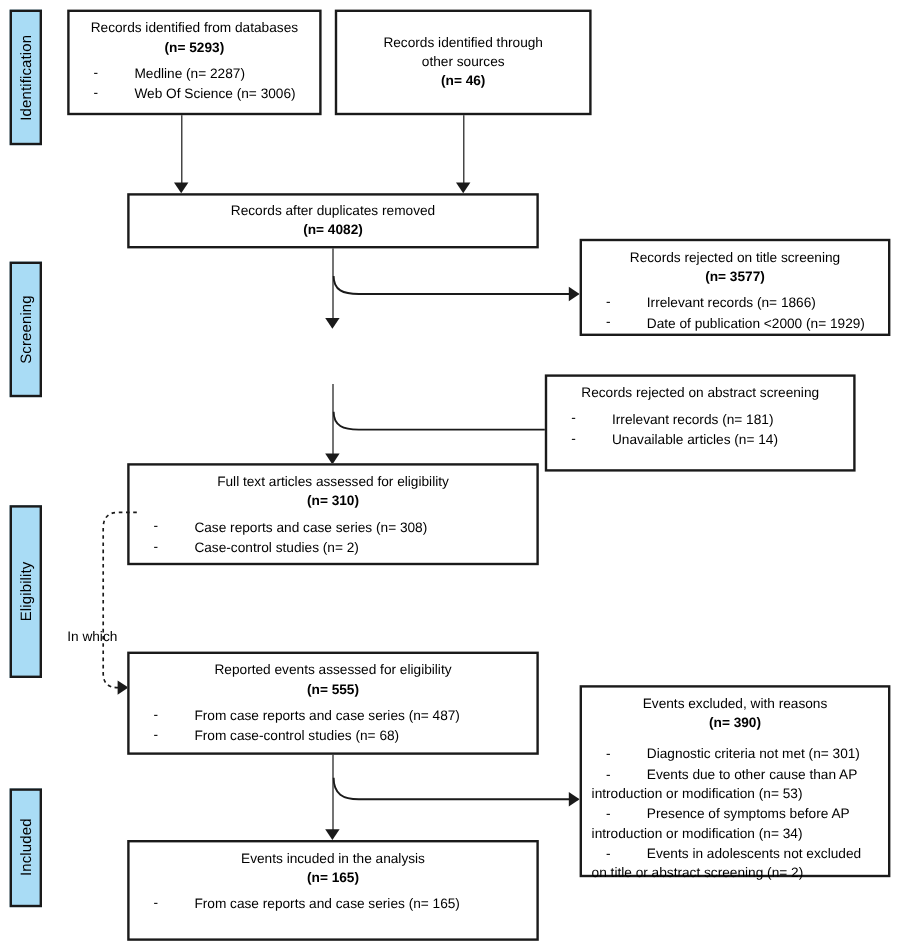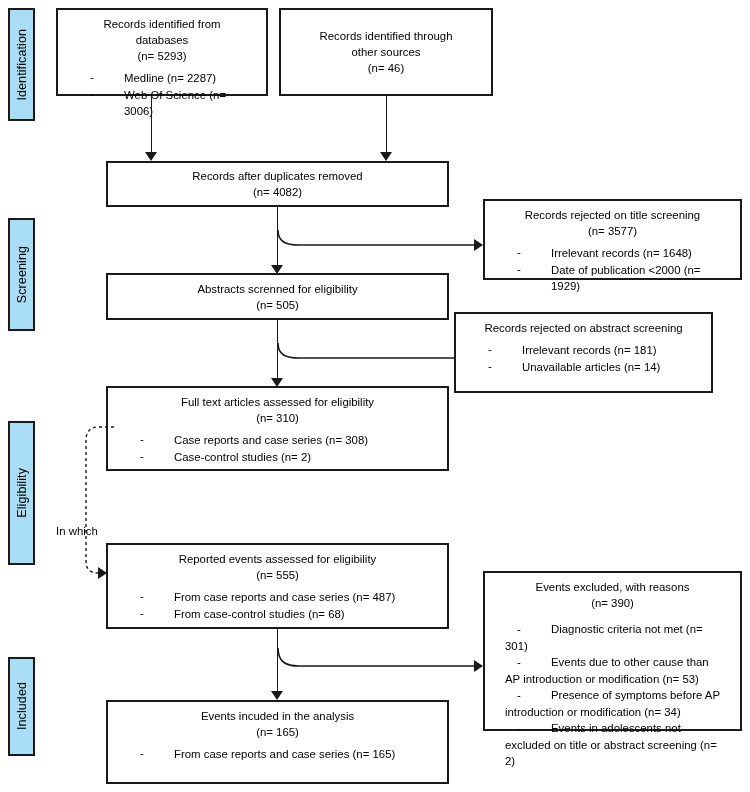--- a/index.html
+++ b/index.html
@@ -41,32 +41,33 @@
     white-space: nowrap;
     color: #000;
   }
 
   
   .box {
     position: absolute;
     background: #ffffff;
     border: 2px solid #1a1a1a;
     box-sizing: border-box;
-    padding: 6px 20px;
+    padding: 6px 8px;
   }
   .box .hdr {
     text-align: center;
     font-size: 11.4px;
     line-height: 16px;
     white-space: pre-line;
   }
   .box .cnt {
     text-align: center;
     font-size: 11.4px;
     line-height: 16px;
+    font-weight: bold;
   }
   .box ul {
     list-style: none;
     margin: 6px 0 0 0;
     padding: 0;
   }
   .box ul li {
     position: relative;
     font-size: 11.4px;
     line-height: 16.5px;
@@ -182,29 +183,25 @@
     <svg width="205" height="20" viewBox="0 0 205 20">
       <path d="M1,0 C1,12 9,15 22,15 L205,15" fill="none" stroke="#1a1a1a" stroke-width="1.6"></path>
     </svg>
   </div>
   <div class="arrow-right" style="left:474px; top:239px;"></div>
 
   <div class="box" style="left:483px; top:199px; width:259px; height:81px;">
     <div class="hdr">Records rejected on title screening</div>
     <div class="cnt">(n= 3577)</div>
     <ul>
-      <li>Irrelevant records (n= 1648)</li>
+      <li>Irrelevant records (n= 1866)</li>
       <li>Date of publication &lt;2000 (n= 1929)</li>
     </ul>
   </div>
 
-  <div class="box" style="left:106px; top:273px; width:343px; height:47px; display:flex; flex-direction:column; justify-content:center;">
-    <div class="hdr">Abstracts screnned for eligibility</div>
-    <div class="cnt">(n= 505)</div>
-  </div>
 
   <div class="vline" style="left:277px; top:320px; height:61px;"></div>
   <div class="arrow-down" style="left:271px; top:378px;"></div>
 
   <div class="elbow" style="left:277px; top:343px; width:205px; height:20px;">
     <svg width="205" height="20" viewBox="0 0 205 20">
       <path d="M1,0 C1,12 9,15 22,15 L205,15" fill="none" stroke="#1a1a1a" stroke-width="1.6"></path>
     </svg>
   </div>
   <div class="arrow-right" style="left:474px; top:352px;"></div>

